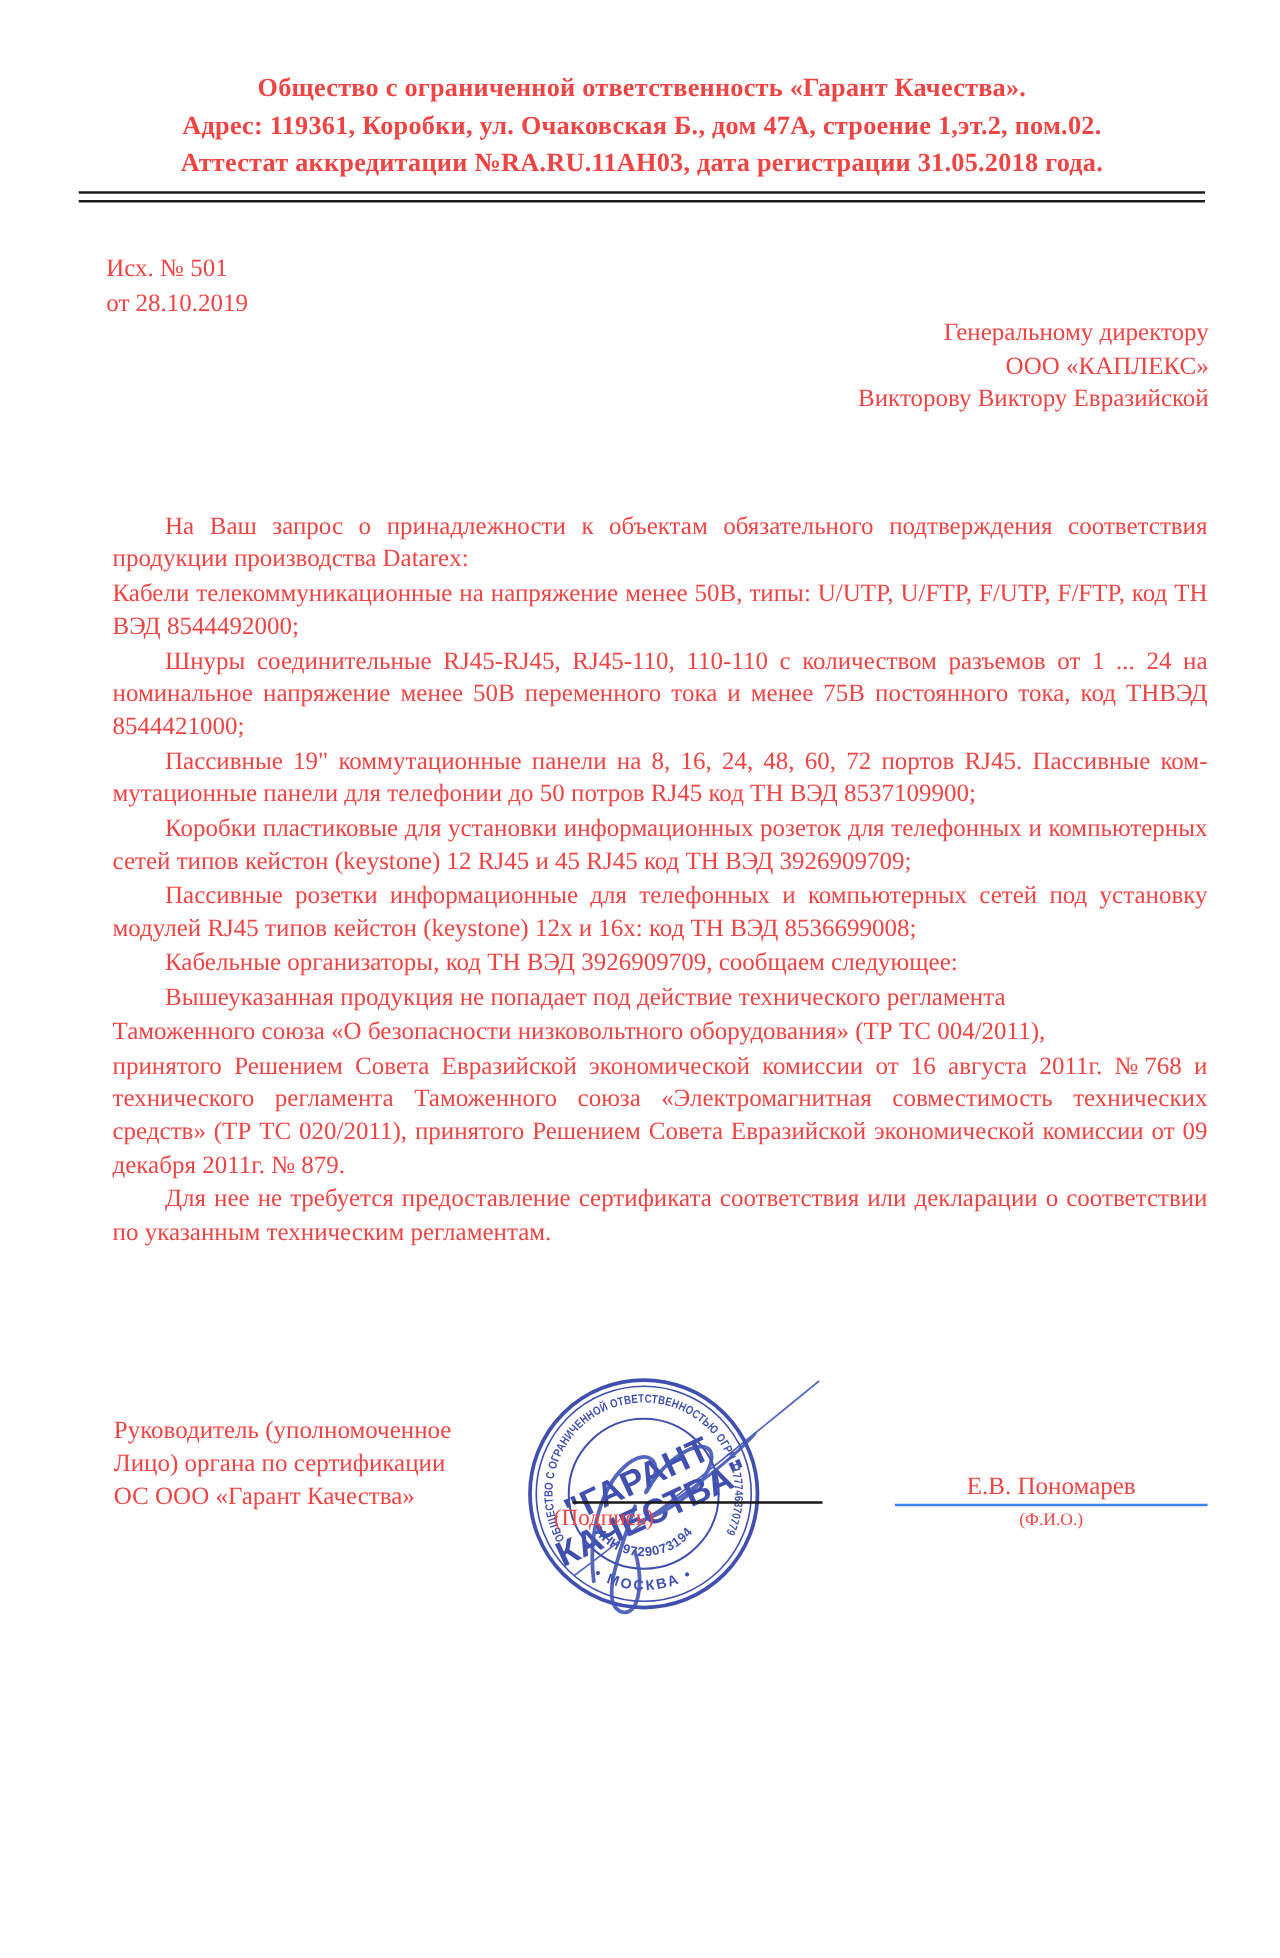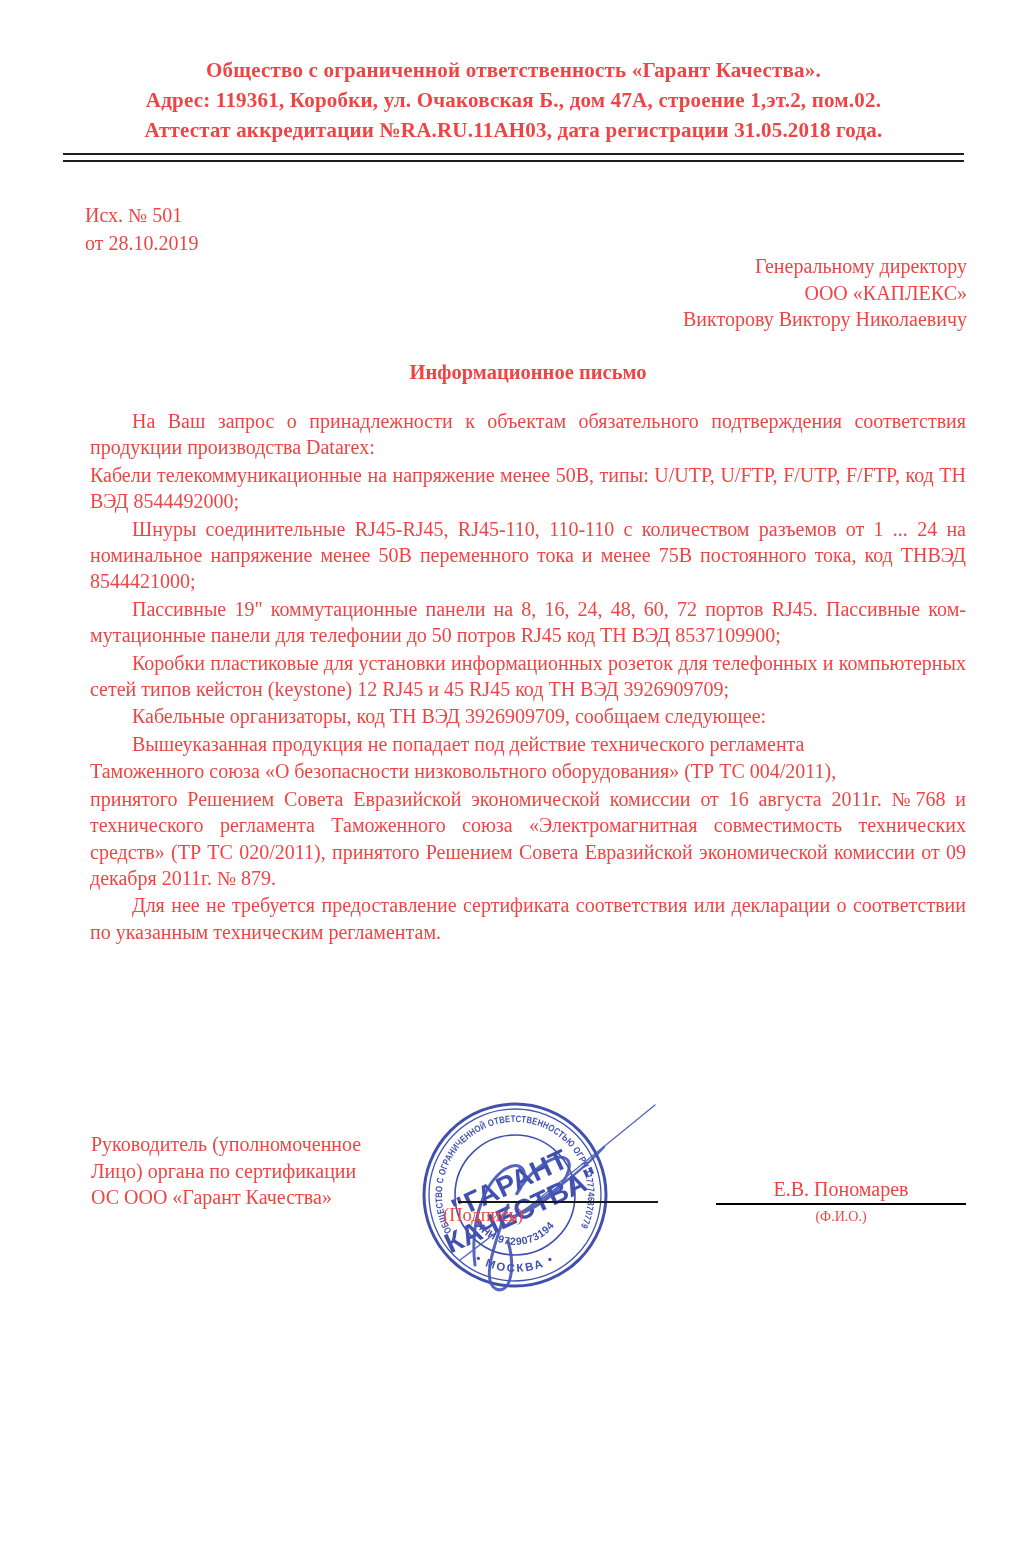--- a/index.html
+++ b/index.html
@@ -36,21 +36,21 @@
   .body p{margin:1px;hyphens:manual;font-family:Liberation Serif, serif;}
   .body p.indent{text-indent:42px;}
   
   .sig-label{position:absolute;top:1131px;left:91px;font-size:20px;line-height:26.5px;}
   .stamp{position:absolute;top:1100px;left:420px;width:190px;height:190px;opacity:.9;}
   .flourish{position:absolute;top:1085px;left:420px;width:250px;height:230px;}
   .sign-line{position:absolute;top:1201px;left:458px;width:200px;border-top:2px solid #191919;}
   .sign-caption{position:absolute;top:1205px;left:443px;width:230px;text-align:left;font-size:18.5px;}
   .name-line{
     position:absolute;top:1175px;left:716px;width:250px;height:28px;
-    border-bottom:2px solid #000000;text-align:center;font-size:20px;line-height:28px;
+    border-bottom:2px solid #3b82f6;text-align:center;font-size:20px;line-height:28px;
   }
   .name-caption{position:absolute;top:1209px;left:716px;width:250px;text-align:center;font-size:14px;}
 </style>
 </head>
 <body>
 
 <div class="page">
 
   <header class="letterhead">
     <div>Общество с ограниченной ответственность «Гарант Качества».</div>
@@ -61,31 +61,31 @@
   <div class="rule"></div>
 
   <div class="ref">
     <div>Исх. № 501</div>
     <div>от 28.10.2019</div>
   </div>
 
   <div class="recipient">
     <div>Генеральному директору</div>
     <div>ООО «КАПЛЕКС»</div>
-    <div>Викторову Виктору Николаевичу</div>
+    <div>Викторову Виктору Евразийской</div>
   </div>
 
-  <h1 class="title">Информационное письмо</h1>
 
   <div class="body">
     <p class="indent">На Ваш запрос о принадлежности к объектам обязательного подтверждения соответствия продукции производства Datarex:</p>
     <p class="flush">Кабели телекоммуникационные на напряжение менее 50В, типы: U/UTP, U/FTP, F/UTP, F/FTP, код ТН ВЭД 8544492000;</p>
     <p class="indent">Шнуры соединительные RJ45-RJ45, RJ45-110, 110-110 с количеством разъемов от 1 ... 24 на номинальное напряжение менее 50В переменного тока и менее 75В постоянного тока, код ТНВЭД 8544421000;</p>
     <p class="indent">Пассивные 19" коммутационные панели на 8, 16, 24, 48, 60, 72 портов RJ45. Пассивные ком­мутационные панели для телефонии до 50 потров RJ45 код ТН ВЭД 8537109900;</p>
     <p class="indent">Коробки пластиковые для установки информационных розеток для телефонных и компью­терных сетей типов кейстон (keystone) 12 RJ45 и 45 RJ45 код ТН ВЭД 3926909709;</p>
+    <p class="indent">Пассивные розетки информационные для телефонных и компьютерных сетей под установку модулей RJ45 типов кейстон (keystone) 12х и 16х: код ТН ВЭД 8536699008;</p>
     <p class="indent">Кабельные организаторы, код ТН ВЭД 3926909709, сообщаем следующее:</p>
     <p class="indent">Вышеуказанная продукция не попадает под действие технического регламента</p>
     <p class="flush">Таможенного союза «О безопасности низковольтного оборудования» (ТР ТС 004/2011),</p>
     <p class="flush">принятого Решением Совета Евразийской экономической комиссии от 16 августа 2011г. №768 и технического регламента Таможенного союза «Электромагнитная совместимость технических средств» (ТР ТС 020/2011), принятого Решением Совета Евразийской экономической комиссии от 09 декабря 2011г. № 879.</p>
     <p class="indent">Для нее не требуется предоставление сертификата соответствия или декларации о соответ­ствии по указанным техническим регламентам.</p>
   </div>
 
   <div class="sig-label">
     <div>Руководитель (уполномоченное</div>
     <div>Лицо) органа по сертификации</div>

